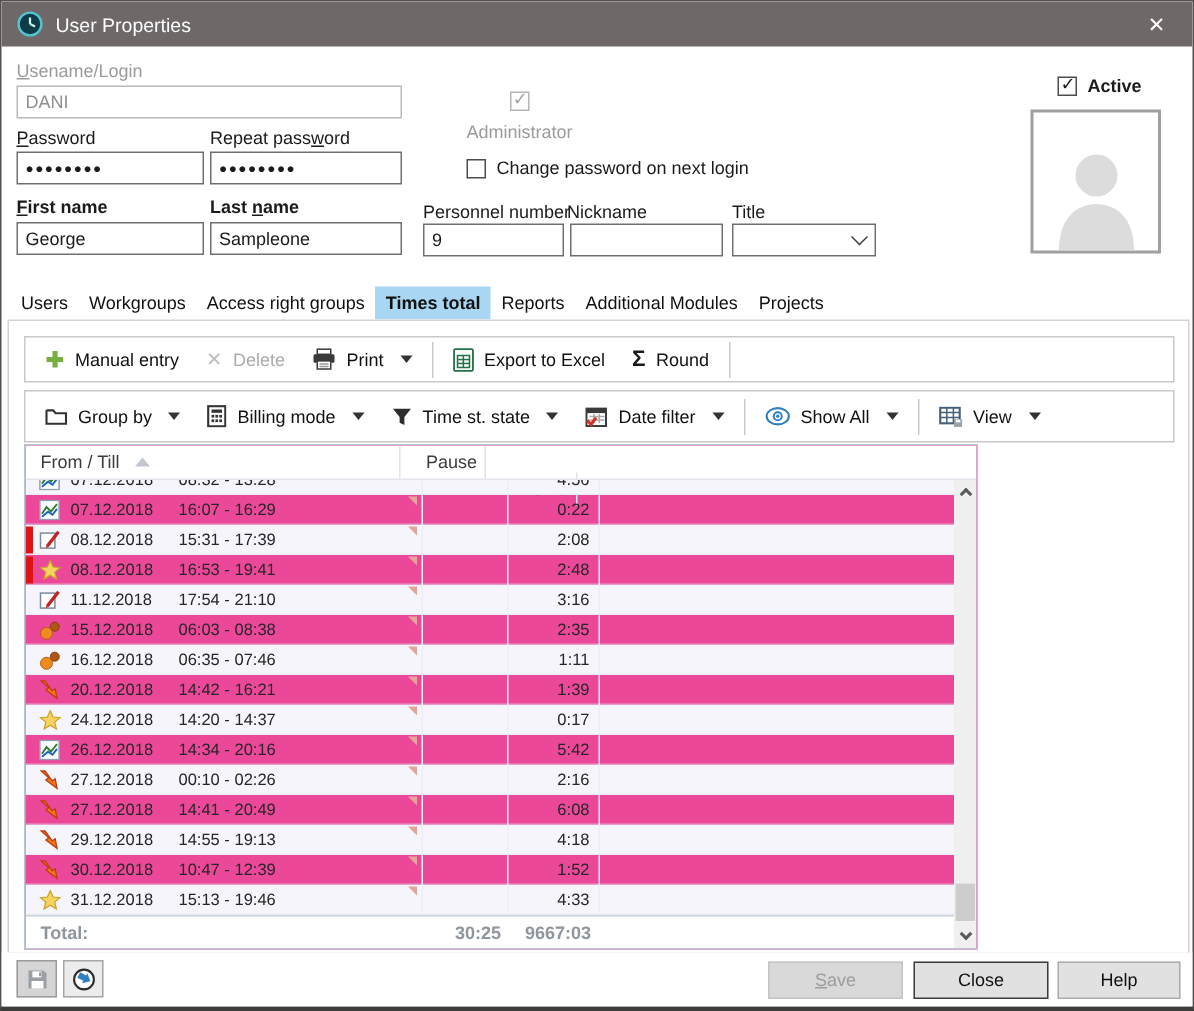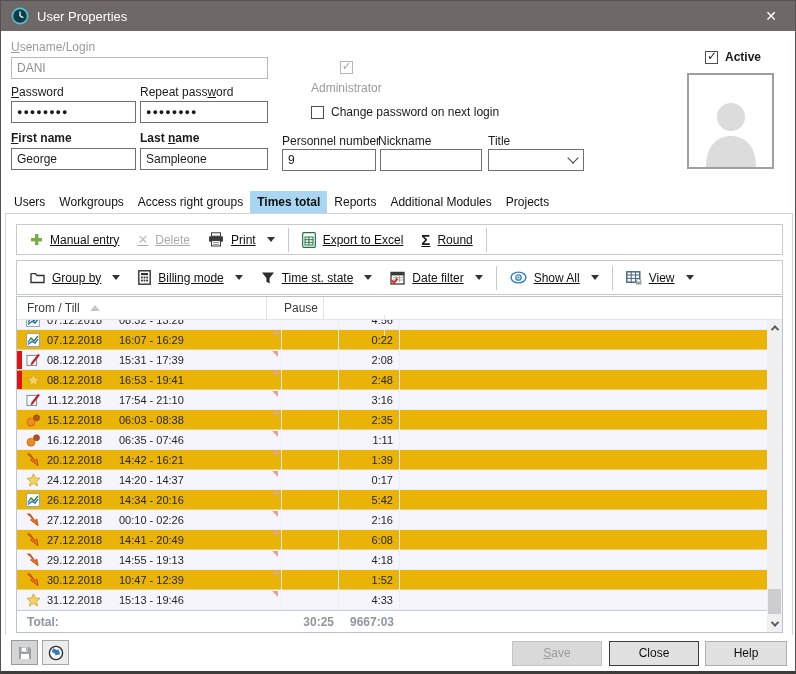--- a/index.html
+++ b/index.html
@@ -41,32 +41,32 @@
   .tab.active { background:#a9d7f3; font-weight:bold; }
 
   
   .page { position:absolute; left:4px; top:212px; width:788px; height:423px;
           border:1px solid #d4d4d4; background:#fff; }
   .tbar { position:absolute; left:10px; width:767px; border:1px solid #c9c9c9; background:#fff;
           display:flex; align-items:center; padding:0 4px; }
   .tbar1 { top:10px; height:31px; }
   .tbar2 { top:46px; height:35px; }
   .tbtn { display:flex; align-items:center; gap:7px; padding:0 9px; height:24px; font-size:12px;
-          color:#111; white-space:nowrap; cursor:default;text-decoration:underline; }
+          color:#111; white-space:nowrap; cursor:default; }
   .tbtn.disabled { color:#ababab; }
   .tbtn .caret { width:0; height:0; border-left:4px solid transparent; border-right:4px solid transparent;
                  border-top:5px solid #333; margin-left:4px; }
   .tsep { width:1px; height:24px; background:#c9c9c9; margin:0 4px; flex:none; }
   .icon { display:flex; flex:none; }
   .xglyph { color:#bdbdbd; font-weight:bold; font-size:13px; }
   .sigma { font-size:15px; font-weight:bold; color:#1a1a1a; }
 
   
-  .tablebox { position:absolute; left:10px; top:82px; width:767px; height:337px;
-              border:1px solid #b9c4d2; background:#eab308; overflow:hidden; }
+  .tablebox { position:absolute; left:10px; top:82px; width:636px; height:337px;
+              border:1px solid #b9c4d2; background:#ec4899; overflow:hidden; }
   .t-header { position:absolute; left:0; right:0; top:0; height:23px; display:flex; align-items:center;
               font-size:12px; color:#3c3c3c; background:#fff; border-bottom:1px solid #e4e4ec; }
   .hc { height:100%; display:flex; align-items:center; border-right:1px solid #e2e2ea; }
   .hc1 { width:250px; padding-left:10px; }
   .hc2 { width:57px; justify-content:flex-end; padding-right:5px; }
   .hc3 { width:61px; justify-content:flex-end; padding-right:6px;margin-top:35px; }
   .sort-asc { width:0; height:0; border-left:5px solid transparent; border-right:5px solid transparent;
               border-bottom:6px solid #c2c8d2; margin-left:10px; }
   .t-body { position:absolute; left:0; top:23px; right:15px; }
   .t-row { height:20px; overflow:hidden; box-shadow:inset 0 -1px 0 rgba(225,228,240,.55); }

